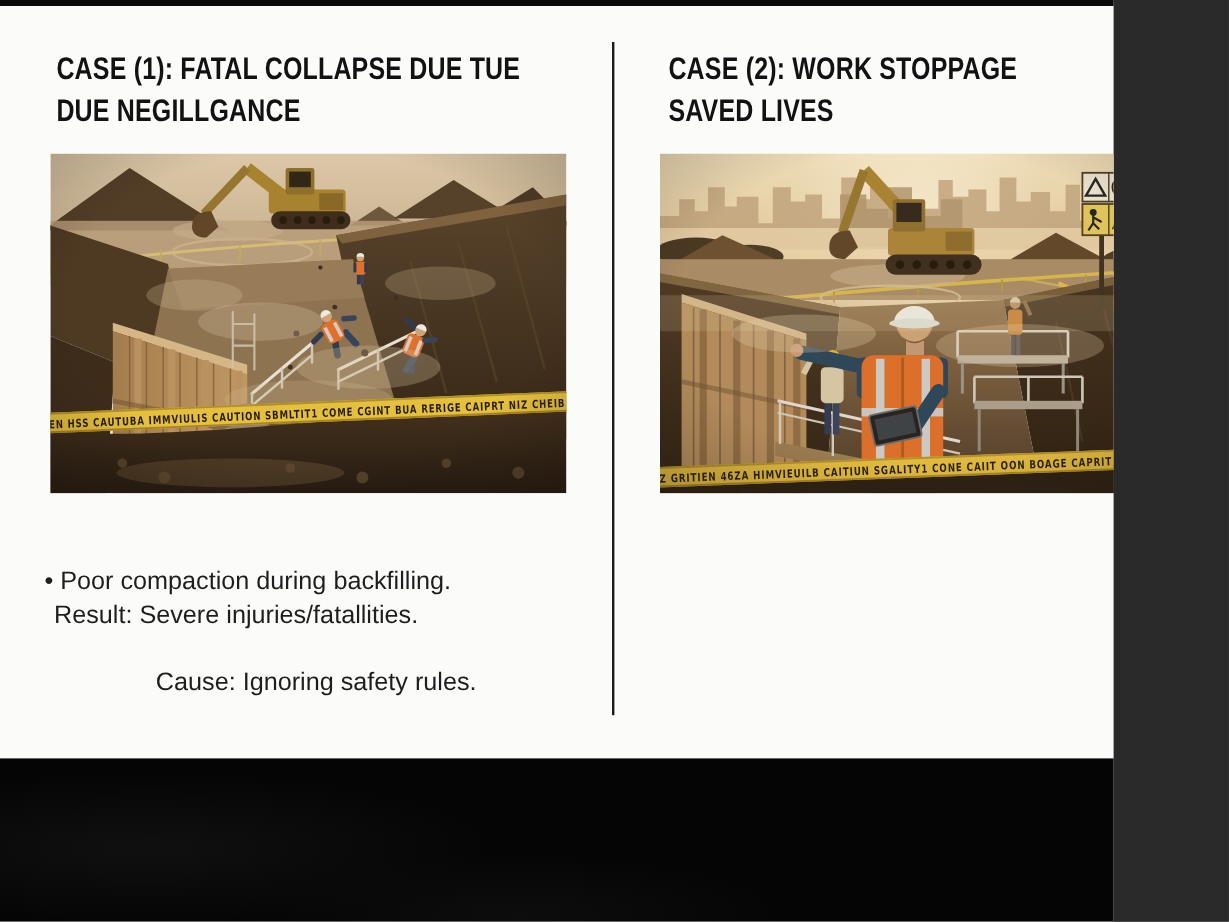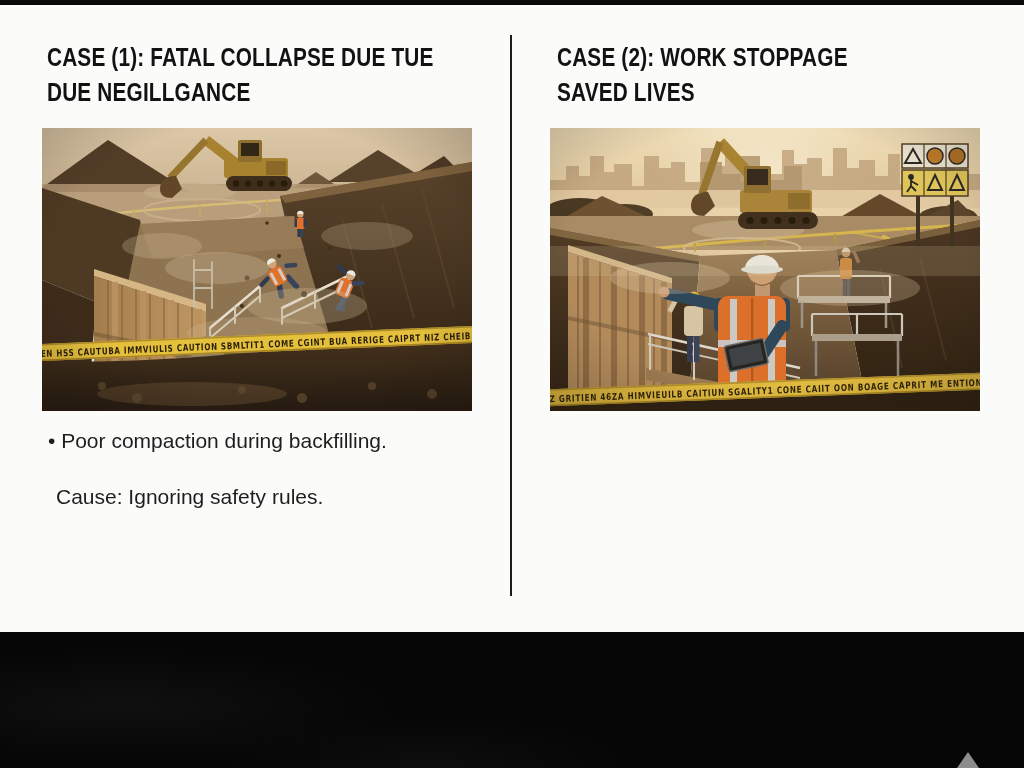--- a/index.html
+++ b/index.html
@@ -1,33 +1,33 @@
 <!DOCTYPE html>
 <html><head>
 <meta charset="utf-8">
 <style>
   html,body{margin:0;padding:0;background:#2a2a2a;}
-  .canvas{position:relative;width:1024px;height:768px;background:#fbfbfa;overflow:hidden;
+  .canvas{position:relative;width:928px;height:768px;background:#fbfbfa;overflow:hidden;
           font-family:"Liberation Sans",sans-serif;}
   .top-strip{position:absolute;top:0;left:0;width:1024px;height:5px;background:#0a0a0a;}
   .divider{position:absolute;left:510px;top:35px;width:2px;height:561px;background:#1b1b1b;}
   .case-title{position:absolute;top:40px;font-weight:700;font-size:26px;line-height:35px;
           color:#121212;letter-spacing:.2px;transform:scaleX(.8);transform-origin:left top;
           white-space:nowrap;}
   .case-title.t1{left:47px;}
   .case-title.t2{left:557px;}
   .photo{position:absolute;top:128px;width:430px;height:283px;}
   .photo.p1{left:42px;}
   .photo.p2{left:550px;}
   .photo svg{display:block;width:100%;height:100%;}
   .body-text{position:absolute;top:427px;font-size:21px;line-height:28px;color:#1e1e1e;}
-  .body-text.b1{left:48px;width:445px;}
+  .body-text.b1{left:37px;width:445px;margin-top:44px;}
   .body-text.b2{left:557px;width:450px;}
   .b1 .line:not(.first){padding-left:8px;}
-  .line.gap{margin-top:28px;}
+  .line.gap{margin-top:28px;text-align:center;}
   .footer{position:absolute;left:0;top:632px;width:1024px;height:136px;
           background:radial-gradient(420px 90px at 12% 55%, #101010 0%, rgba(5,5,5,0) 70%),
                      radial-gradient(320px 70px at 42% 95%, #0d0d0d 0%, rgba(5,5,5,0) 70%),
                      #050505;}
   .footer-tri{position:absolute;left:957px;bottom:0;width:0;height:0;
           border-left:11px solid transparent;border-right:11px solid transparent;
           border-bottom:16px solid #8d8d8d;}
 </style>
 </head>
 <body>
@@ -407,20 +407,21 @@
         <text x="-16" y="266" font-size="9.4" font-weight="bold" fill="#241c06" letter-spacing="1" textLength="470" lengthAdjust="spacingAndGlyphs" font-family="'DejaVu Sans', sans-serif">FIBZ GRITIEN 46ZA HIMVIEUILB CAITIUN SGALITY1 CONE CAIIT OON BOAGE CAPRIT ME ENTION 1AZ</text>
       </g>
 
       <rect width="430" height="283" fill="#b08050" opacity=".06"></rect>
       <rect width="430" height="283" fill="url(#r-vig)"></rect>
     </svg>
   </div>
 
   <div class="body-text b1">
     <div class="line first">• Poor compaction during backfilling.</div>
+    <div class="line">Result: Severe injuries/fatallities.</div>
     <div class="line gap">Cause: Ignoring safety rules.</div>
   </div>
 
 
   <div class="footer">
     <div class="footer-tri"></div>
   </div>
 </div>
 
 </body></html>

